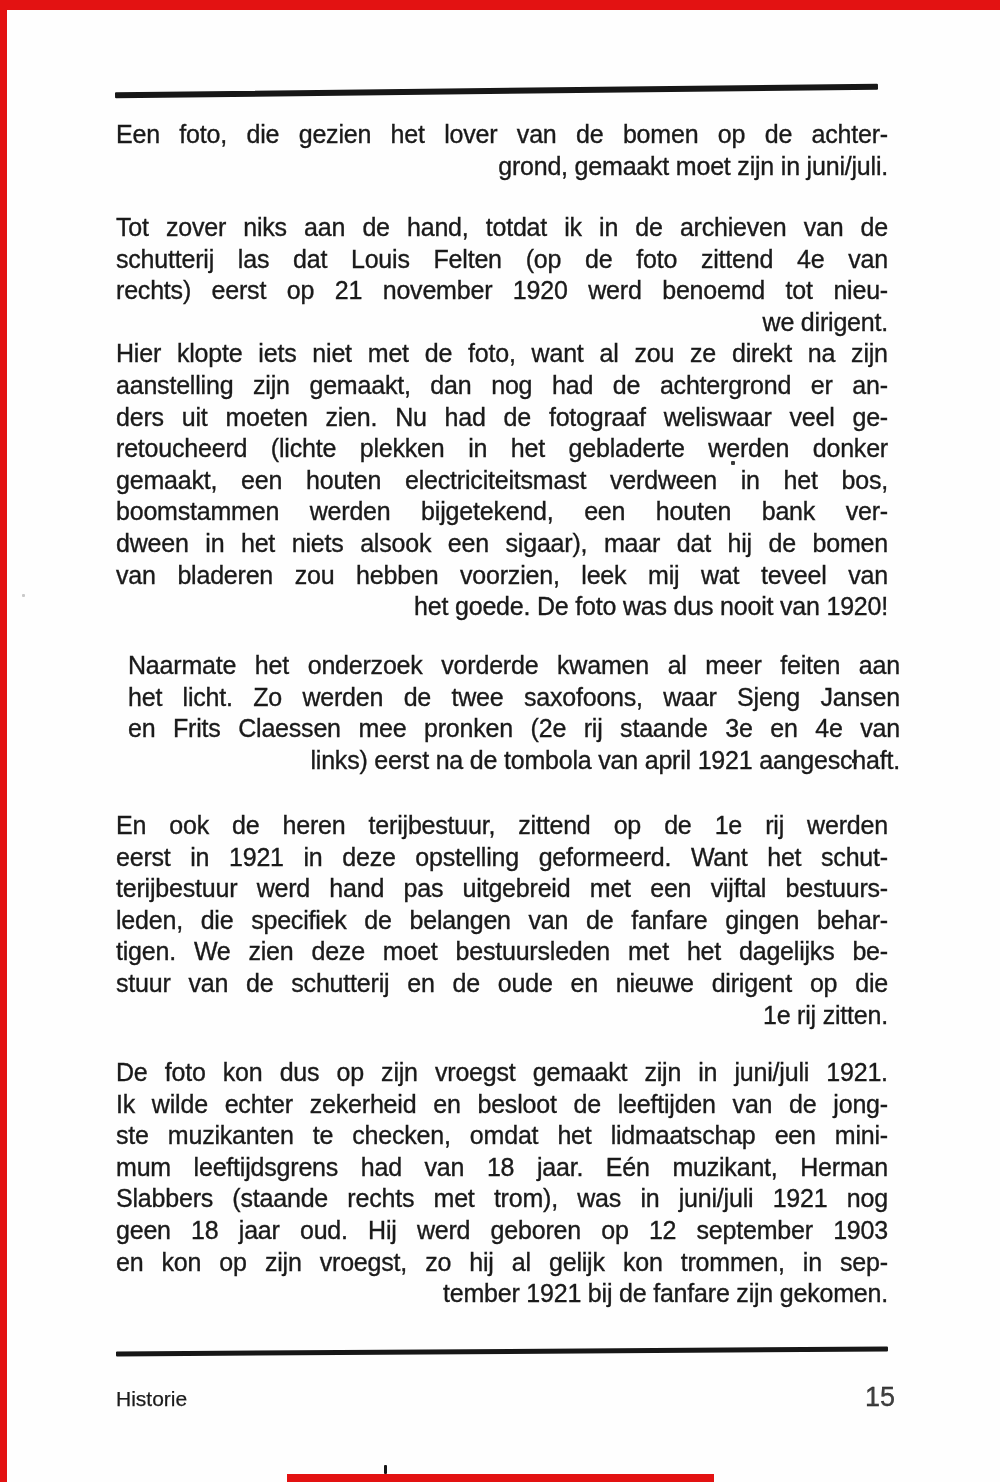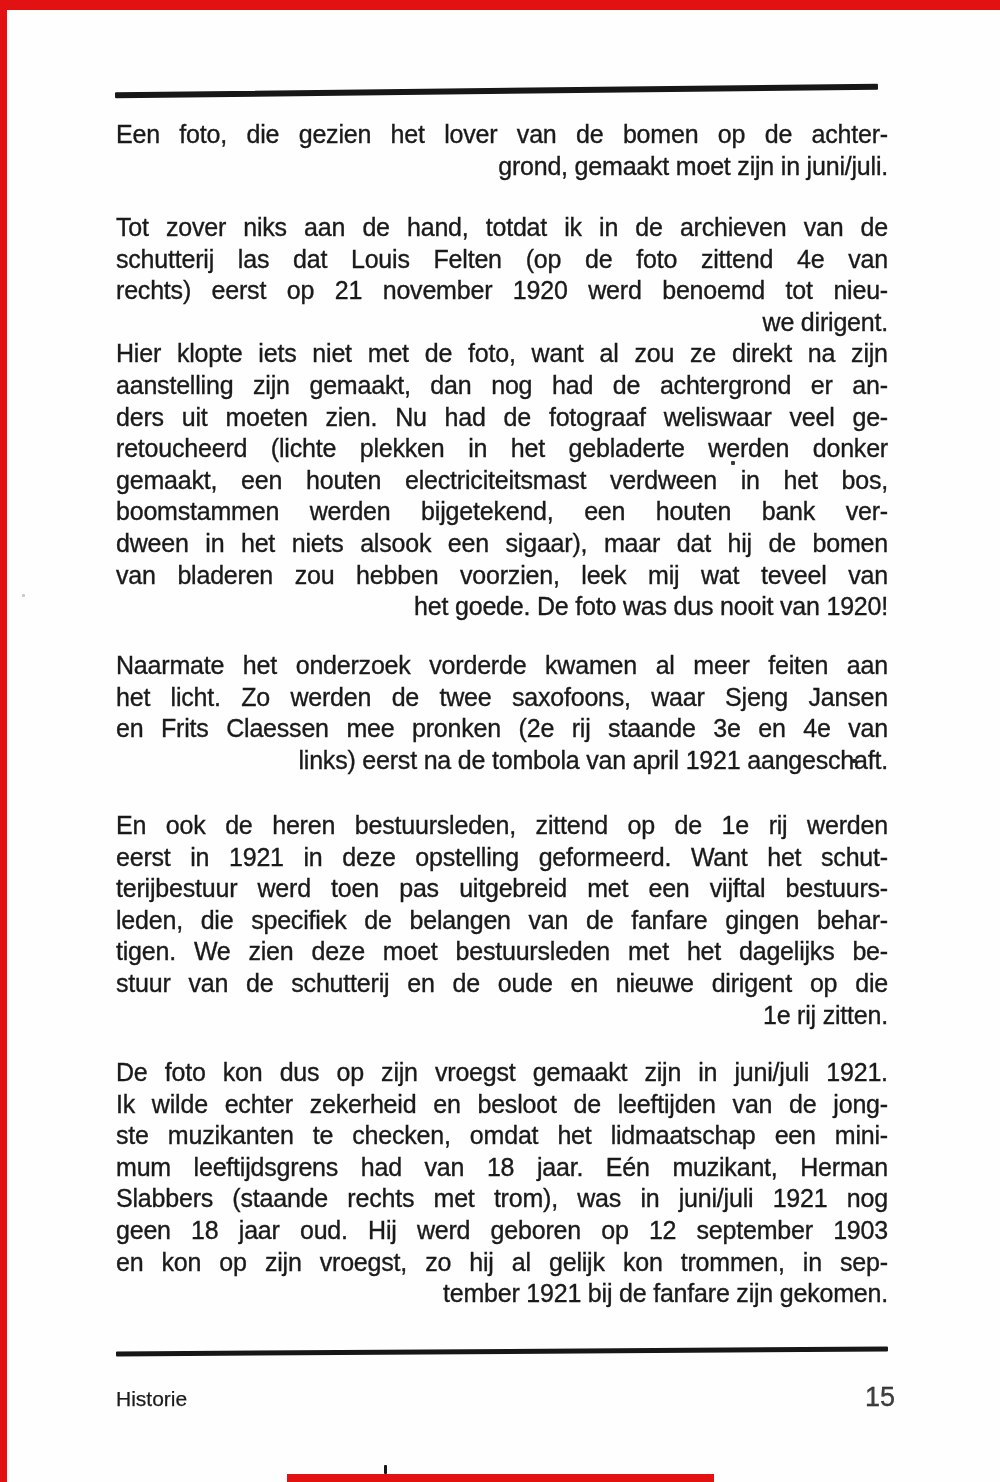--- a/index.html
+++ b/index.html
@@ -45,21 +45,21 @@
   }
   
   .line.j {
     display: flex;
     justify-content: space-between;
   }
   
   .line.end { text-align: right; }
   .b0 { top: 119px; }
   .b1 { top: 212px; }
-  .b2 { top: 650px; }
+  .b2 { top: 650px; margin-left: 12px; }
   .b3 { top: 810px; }
   .b4 { top: 1057px; }
   
   .footer-label {
     position: absolute;
     left: 116px; top: 1388px; width: 786px;
     text-align: left;
     font-size: 21px;
     line-height: 21px;
     color: #1c1c1c;
@@ -300,21 +300,21 @@
         </div>
       <div class="line end">links) eerst na de tombola van april 1921 aangeschaft.</div>
     </div>
 
     <div class="block b3">
       <div class="line j">
           <span>En</span>
           <span>ook</span>
           <span>de</span>
           <span>heren</span>
-          <span>bestuursleden,</span>
+          <span>terijbestuur,</span>
           <span>zittend</span>
           <span>op</span>
           <span>de</span>
           <span>1e</span>
           <span>rij</span>
           <span>werden</span>
         </div>
       <div class="line j">
           <span>eerst</span>
           <span>in</span>
@@ -323,21 +323,21 @@
           <span>deze</span>
           <span>opstelling</span>
           <span>geformeerd.</span>
           <span>Want</span>
           <span>het</span>
           <span>schut-</span>
         </div>
       <div class="line j">
           <span>terijbestuur</span>
           <span>werd</span>
-          <span>toen</span>
+          <span>hand</span>
           <span>pas</span>
           <span>uitgebreid</span>
           <span>met</span>
           <span>een</span>
           <span>vijftal</span>
           <span>bestuurs-</span>
         </div>
       <div class="line j">
           <span>leden,</span>
           <span>die</span>

